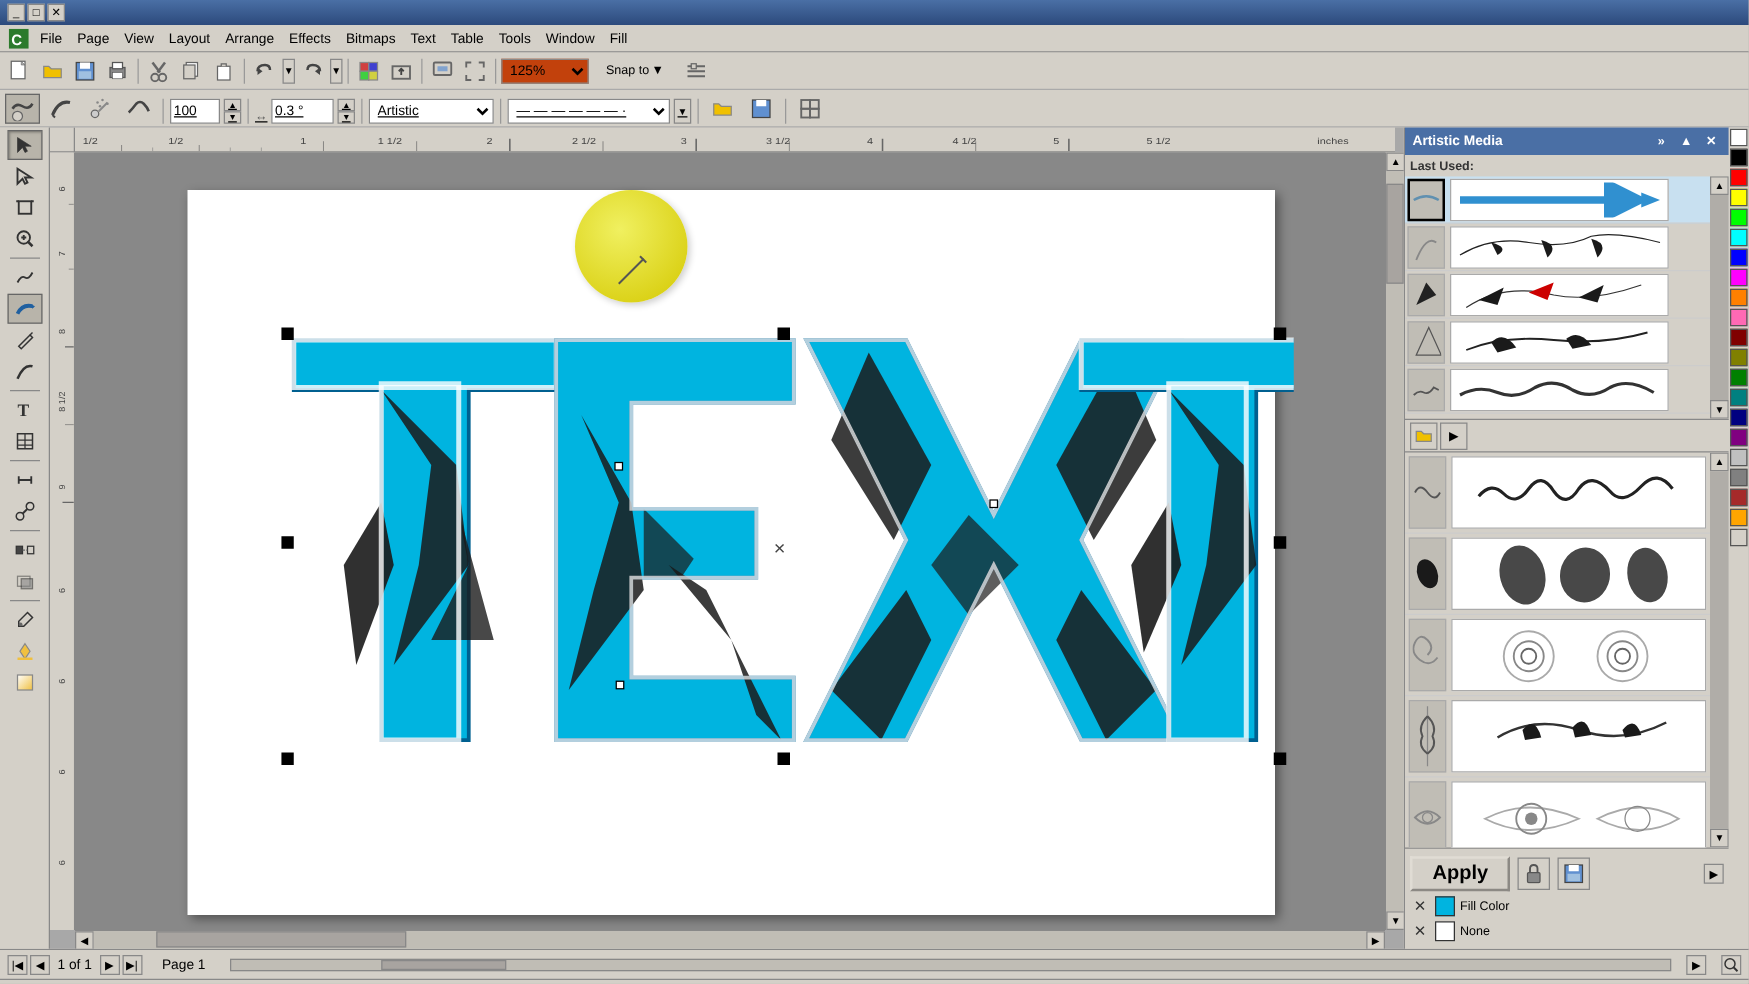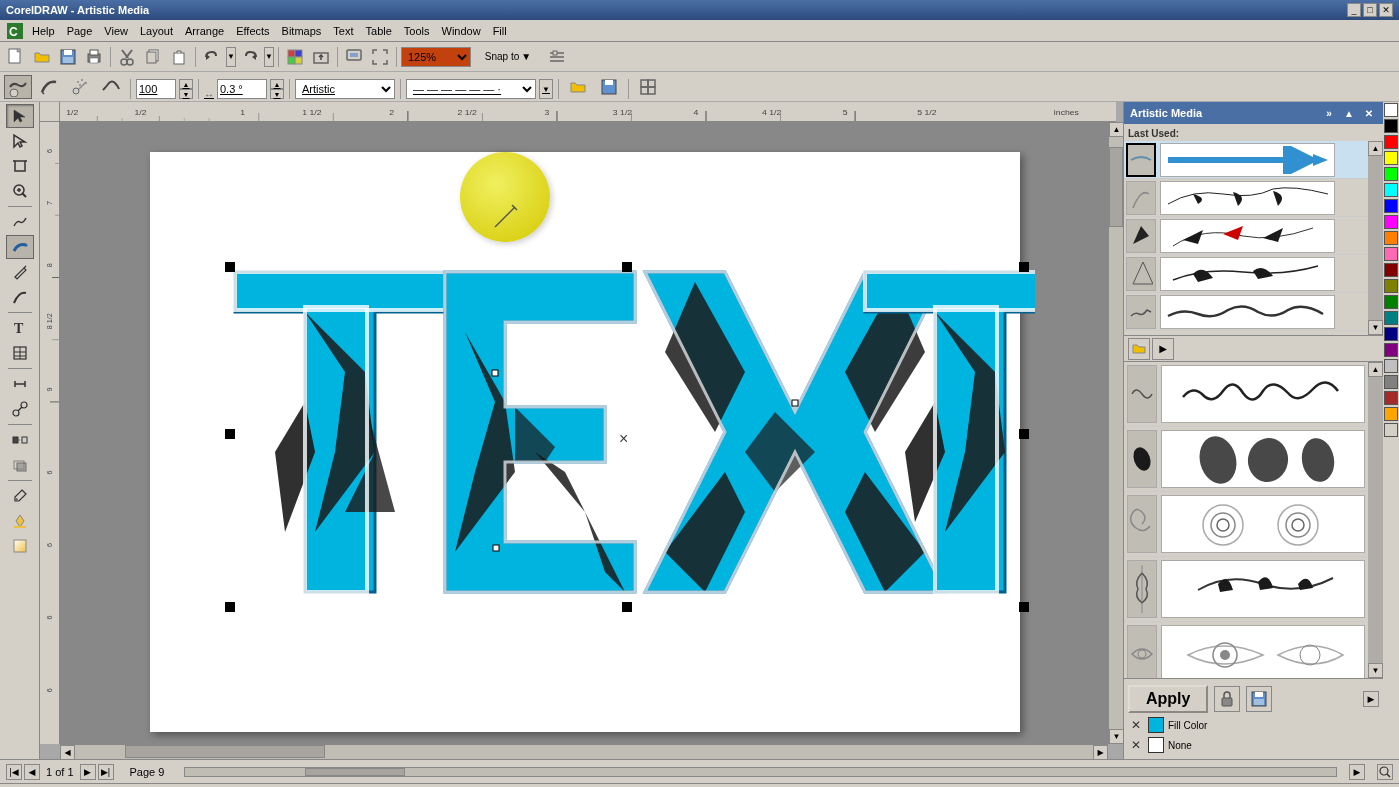--- a/index.html
+++ b/index.html
@@ -314,37 +314,36 @@
     
     .zoom-select {
       height: 20px; width: 70px; border: 1px solid #888;
       background: #c2410c; padding: 0 2px; font-size: 11px;
     }
   </style>
 </head>
 <body>
 
 <div style="height:20px; background: linear-gradient(to bottom, #4a6fa5, #2c4a7c); display:flex; align-items:center; padding:0 6px;">
-  <span style="color:white; font-size:11px; font-weight:bold; flex:1;">CorelDRAW - Artistic Media</span>
   <div style="display:flex; gap:2px;">
     <div style="width:14px;height:14px;background:#d4d0c8;border:1px solid #888;display:flex;align-items:center;justify-content:center;font-size:9px;cursor:pointer;">_</div>
     <div style="width:14px;height:14px;background:#d4d0c8;border:1px solid #888;display:flex;align-items:center;justify-content:center;font-size:9px;cursor:pointer;">□</div>
     <div style="width:14px;height:14px;background:#d4d0c8;border:1px solid #888;display:flex;align-items:center;justify-content:center;font-size:9px;cursor:pointer;">✕</div>
   </div>
 </div>
 
 <div id="menubar">
 
   <div class="menu-icon">
     <svg viewBox="0 0 16 16">
         <rect width="16" height="16" fill="#2c7a2c"></rect>
         <text x="2" y="13" font-size="12" fill="white" font-weight="bold">C</text>
       </svg>
   </div>
-  <div class="menu-item">Help</div>
+  <div class="menu-item">File</div>
   <div class="menu-item">Page</div>
   <div class="menu-item">View</div>
   <div class="menu-item">Layout</div>
   <div class="menu-item">Arrange</div>
   <div class="menu-item">Effects</div>
   <div class="menu-item">Bitmaps</div>
   <div class="menu-item">Text</div>
   <div class="menu-item">Table</div>
   <div class="menu-item">Tools</div>
   <div class="menu-item">Window</div>
@@ -1103,21 +1102,21 @@
 
 <div id="statusbar1">
 
   <div id="page-nav">
     <div style="width:16px;height:16px;background:#d4d0c8;border:1px solid #888;cursor:pointer;display:flex;align-items:center;justify-content:center;font-size:9px;">|◀</div>
     <div style="width:16px;height:16px;background:#d4d0c8;border:1px solid #888;cursor:pointer;display:flex;align-items:center;justify-content:center;font-size:9px;">◀</div>
     <span style="font-size:11px;padding:0 4px;">1 of 1</span>
     <div style="width:16px;height:16px;background:#d4d0c8;border:1px solid #888;cursor:pointer;display:flex;align-items:center;justify-content:center;font-size:9px;">▶</div>
     <div style="width:16px;height:16px;background:#d4d0c8;border:1px solid #888;cursor:pointer;display:flex;align-items:center;justify-content:center;font-size:9px;">▶|</div>
   </div>
-  <span style="font-size:11px;padding:0 8px;">Page 9</span>
+  <span style="font-size:11px;padding:0 8px;">Page 1</span>
 
   <div style="flex:1;display:flex;align-items:center;">
     <div style="flex:1;height:10px;background:#c0bdb5;border:1px solid #888;margin:0 4px;">
       <div style="width:100px;height:8px;background:#a8a4a0;border:1px solid #888;margin-left:120px;"></div>
     </div>
   </div>
 
   <div style="width:16px;height:16px;background:#d4d0c8;border:1px solid #888;cursor:pointer;display:flex;align-items:center;justify-content:center;font-size:9px;margin-right:4px;">▶</div>
 
   <div style="width:16px;height:16px;background:#d4d0c8;border:1px solid #888;cursor:pointer;display:flex;align-items:center;justify-content:center;font-size:8px;">

